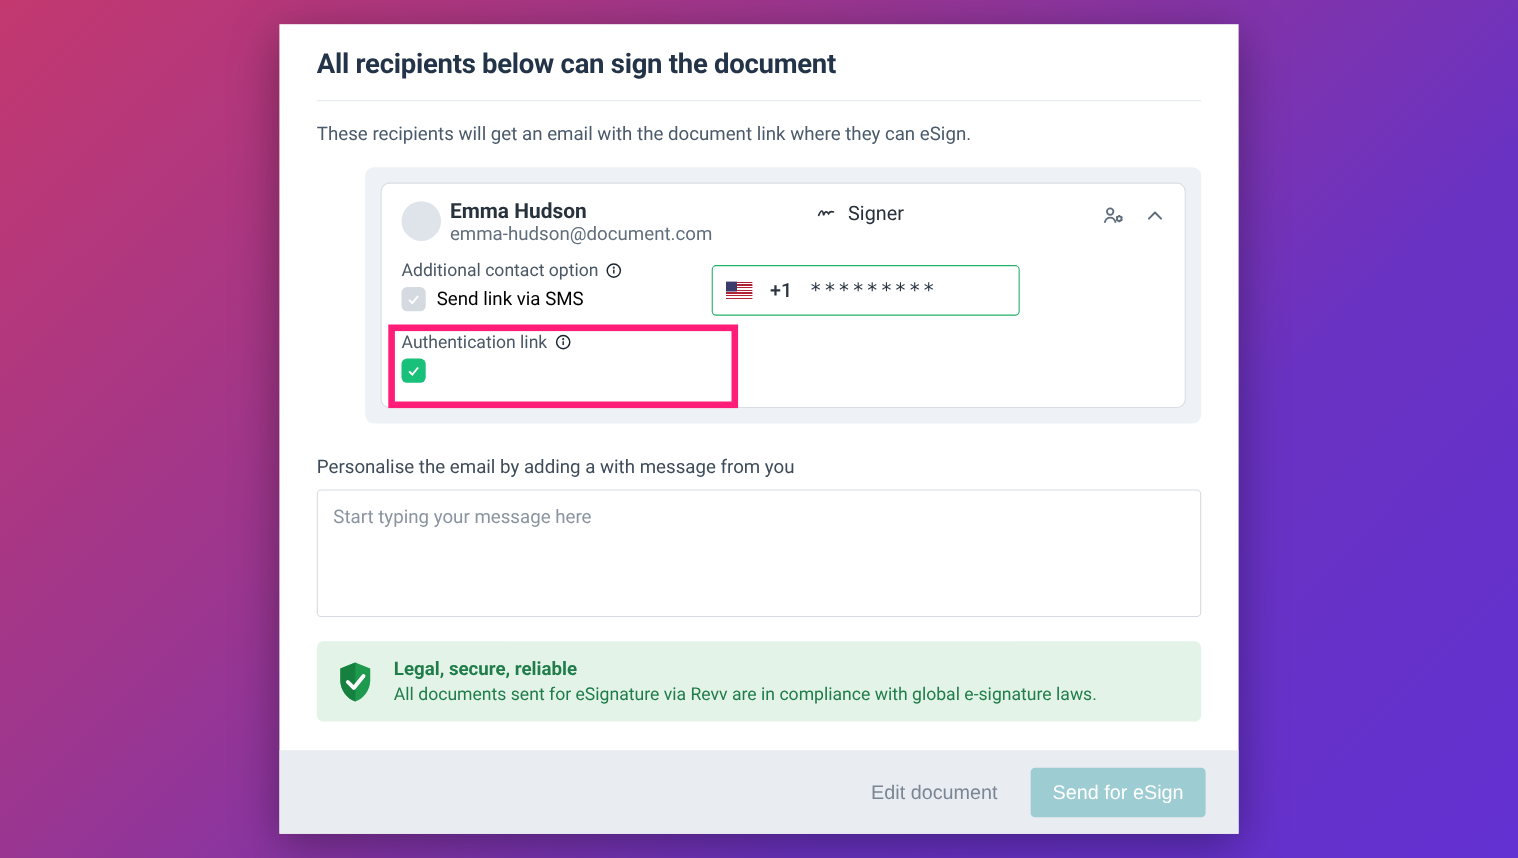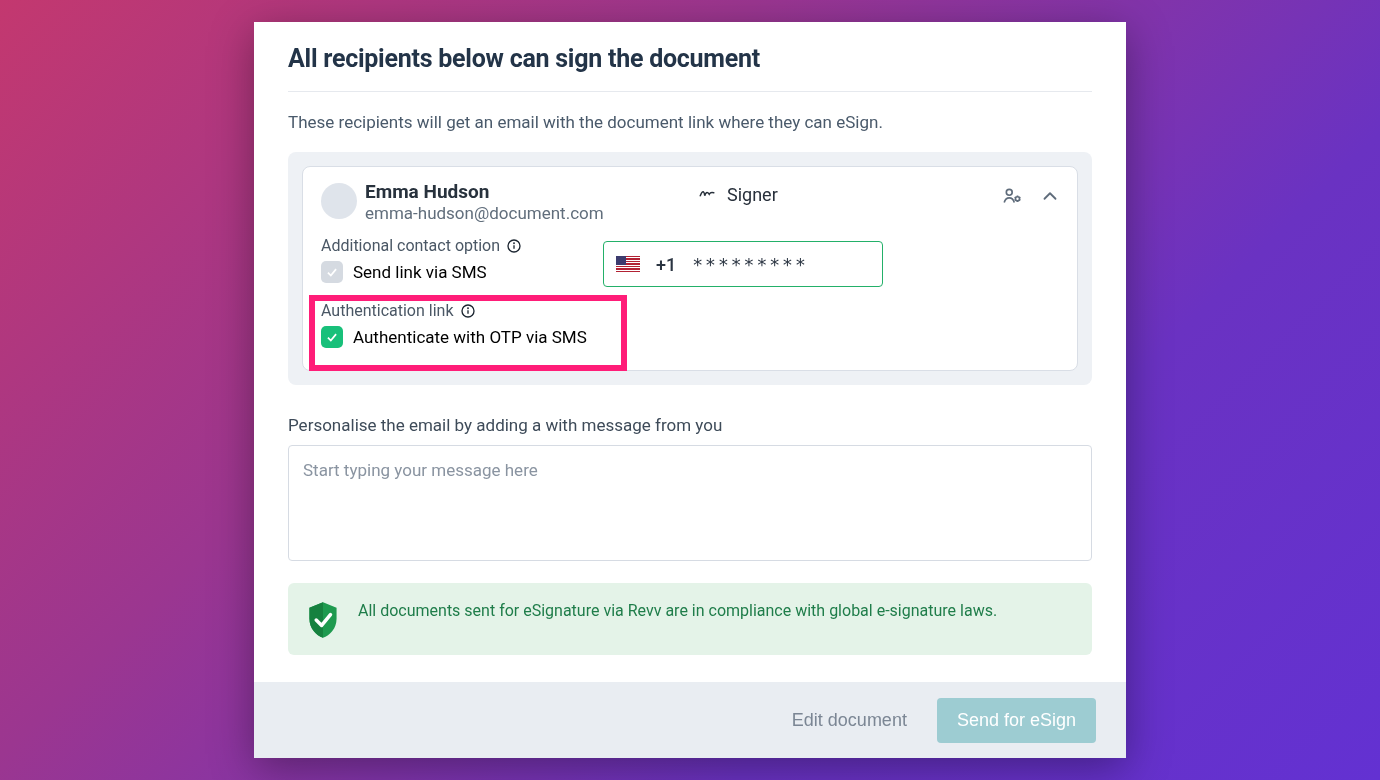--- a/index.html
+++ b/index.html
@@ -13,21 +13,21 @@
   .modal{
     width:872px;height:736px;background:#fff;border-radius:0;
     box-shadow:0 10px 40px rgba(0,0,0,.35);
     display:flex;flex-direction:column;overflow:hidden;position:relative;
   }
   .content{padding:22px 34px 0 34px;flex:1;overflow:hidden;}
   .title{font-size:25px;font-weight:700;color:#233448;letter-spacing:-0.01em;}
   .rule{border:none;border-top:1px solid #e6e9ee;margin:18px 0 20px 0;}
   .subtitle{font-size:17px;color:#4a5a6b;margin-bottom:20px;}
   .recipients-panel{
-    background:#eef1f5;border-radius:8px;padding:14px;
+    background:#eef1f5;border-radius:8px;padding:14px;margin-left:44px;
   }
   .recipient-card{
     background:#fff;border:1px solid #d9dee6;border-radius:8px;
     padding:14px 18px 22px 18px;position:relative;
   }
   .rc-header{display:flex;align-items:flexstart;}
   .avatar{width:36px;height:36px;border-radius:50%;background:#dfe4eb;margin-right:8px;flex:0 0 auto;margin-top:2px;}
   .name-block{display:flex;flex-direction:column;}
   .name{font-size:19px;font-weight:700;color:#28323d;line-height:1.15;}
   .email{font-size:17px;color:#616e7c;line-height:1.25;}
@@ -172,37 +172,37 @@
                   <circle cx="12" cy="8" r="0.5" fill="currentColor"></circle>
               </svg>
             </span>
           </div>
           <label class="checkbox-row">
             <span class="checkbox checked">
               <svg viewBox="0 0 24 24" fill="none">
                   <polyline points="5 13 10 18 19 7"></polyline>
                 </svg>
             </span>
-            <span>Authenticate with OTP via SMS</span>
           </label>
         </div>
 
       </div>
     </div>
 
     <p class="personalise-label">Personalise the email by adding a with message from you</p>
     <textarea class="msg-textarea" placeholder="Start typing your message here" style=""></textarea>
 
     <div class="banner">
       <svg class="shield" viewBox="0 0 24 28">
         <path d="M12 1 L22 5 V13 C22 20 17 25.5 12 27 C7 25.5 2 20 2 13 V5 Z" fill="#1e9a4f"></path>
         <path d="M12 1 L12 27 C7 25.5 2 20 2 13 V5 Z" fill="#16813f"></path>
         <polyline points="7 14 11 18 17.5 10" fill="none" stroke="#fff" stroke-width="2.6" stroke-linecap="round" stroke-linejoin="round"></polyline>
       </svg>
       <div>
+        <div class="banner-title">Legal, secure, reliable</div>
         <div class="banner-text">All documents sent for eSignature via Revv are in compliance with global e-signature laws.</div>
       </div>
     </div>
 
   </div>
 
   <div class="footer">
     <button class="edit-btn">Edit document</button>
     <button class="send-btn">Send for eSign</button>
   </div>

